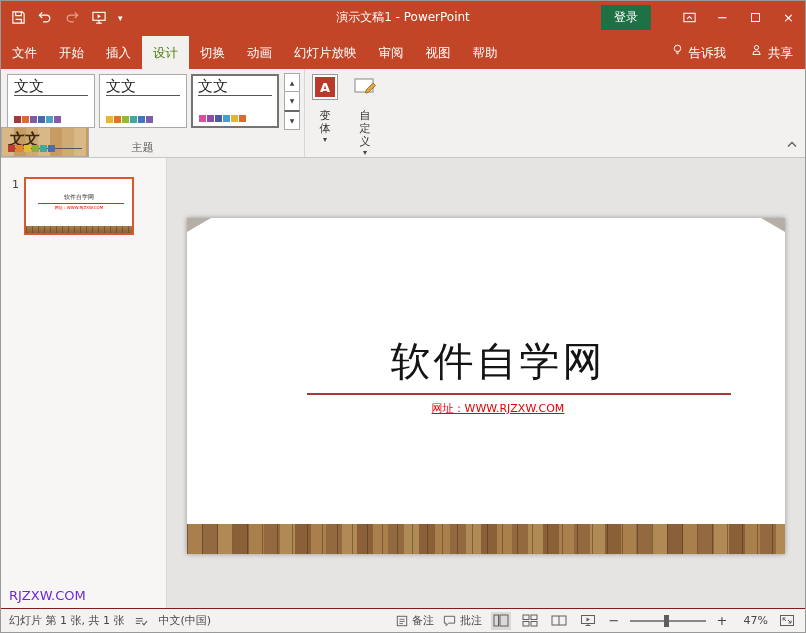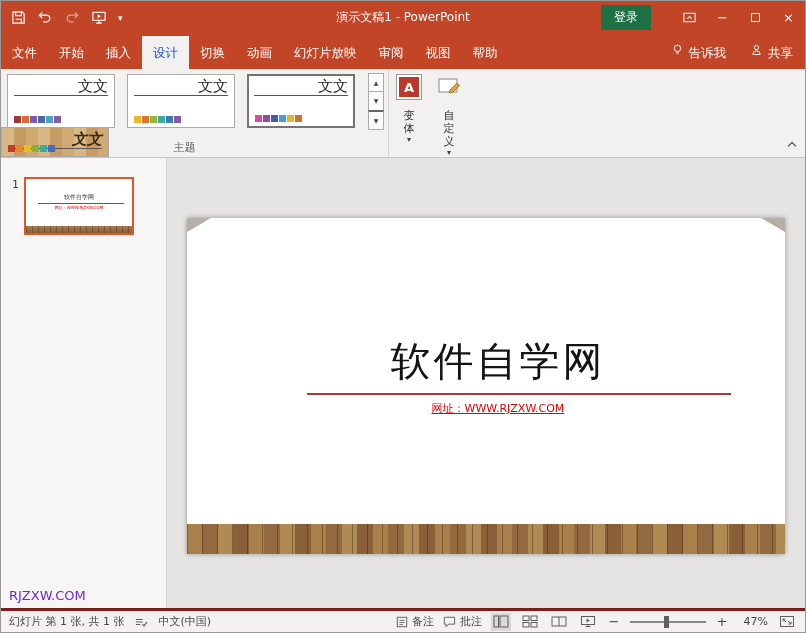--- a/index.html
+++ b/index.html
@@ -12,28 +12,28 @@
   .qat svg { display:block; }
   .tb-title { position:absolute; left:0; right:0; text-align:center; font-size:12px; color:#fff; z-index:1; }
   .tb-right { margin-left:auto; display:flex; align-items:center; height:100%; z-index:2; }
   .signin { background:#1E7145; color:#fff; font-size:12px; padding:4px 13px; border:none; margin-right:22px; cursor:pointer; }
   .winbtn { width:33px; height:32px; display:flex; align-items:center; justify-content:center; color:#fff; font-size:13px; }
   .maxbox { width:9px; height:9px; border:1px solid #fff; }
 
   
   .tabbar { flex:0 0 36px; background:#C34527; display:flex; align-items:flex-end; color:#fff; }
   .tab { padding:0 11px; line-height:33px; font-size:12.5px; white-space:nowrap; cursor:pointer; }
-  .tab.active { background:#F3F1EF; color:#1d4ed8; }
+  .tab.active { background:#F3F1EF; color:#4d7c0f; }
   .tabbar-right { margin-left:auto; display:flex; }
   .tab-extra { display:flex; align-items:flex-end; gap:5px; padding:0 12px; line-height:33px; font-size:12.5px; cursor:pointer; }
 
   
   .ribbon { flex:0 0 85px; background:#F3F1EF; border-bottom:1px solid #C8C6C4; display:flex; position:relative; }
   .themes-group { position:relative; display:flex; align-items:flex-start; padding:5px 4px 16px 6px; border-right:1px solid #D8D6D4; }
-  .theme-thumb { width:108px; height:54px; background:#fff; border:1px solid #ACAAA8; margin-right:12px; position:relative; padding:3px 6px; cursor:pointer;text-align:right; }
+  .theme-thumb { width:88px; height:54px; background:#fff; border:1px solid #ACAAA8; margin-right:4px; position:relative; padding:3px 6px; cursor:pointer; }
   .theme-thumb.selected { border:2px solid #767472; padding:2px 5px; }
   .theme-text { font-size:15px; color:#222; line-height:17px; }
   .theme-thumb.wood .theme-text { font-family:"DejaVu Serif","Liberation Serif",serif; font-style:italic; font-weight:bold; color:#3a2a14; }
   .theme-rule { border-top:1px solid #555; width:100%; }
   .swatches { position:absolute; left:6px; bottom:4px; display:flex; gap:1px; }
   .swatches span { width:7px; height:7px; display:inline-block; }
   .theme-thumb.wood { background:repeating-linear-gradient(90deg,#D9B887 0 12px,#C69C63 12px 24px,#D0AA72 24px 36px); }
   .gallery-arrows { display:flex; flex-direction:column; width:16px; height:56px; margin-left:1px; }
   .garrow { flex:1; border:1px solid #ACAAA8; background:#fff; font-size:6px; display:flex; align-items:center; justify-content:center; color:#444; margin-top:-1px; cursor:pointer; }
   .garrow.more { border-top:2px solid #666; }
@@ -65,21 +65,21 @@
   .fold.right { right:0; border-top:14px solid #B5AFA8; border-left:24px solid transparent; }
   .slide-title { position:absolute; top:116px; left:6%; width:92%; text-align:center; font-size:40px; color:#141414; letter-spacing:3px; }
   .slide-rule { position:absolute; top:175px; left:20%; width:71%; border-top:2px solid #A83A3A; }
   .slide-sub { position:absolute; top:183px; left:6%; width:92%; text-align:center; font-size:11px; color:#E00000; text-decoration:underline; }
   .wood { position:absolute; bottom:0; left:0; right:0; height:30px;
     background:repeating-linear-gradient(90deg,rgba(55,32,10,.4) 0 1px,transparent 1px 15px),
                repeating-linear-gradient(90deg,#A97F4C 0 15px,#93693F 15px 31px,#B08A55 31px 46px,#8A6038 46px 62px); }
   .watermark { position:absolute; left:8px; bottom:5px; color:#6d28d9; font-size:13px; }
 
   
-  .statusbar { flex:0 0 24px; background:#F3F2F1; border-top:3px solid #7f1d1d; display:flex; align-items:center; font-size:11px; color:#484644; padding:0 8px; gap:10px; }
+  .statusbar { flex:0 0 24px; background:#F3F2F1; border-top:1px solid #7f1d1d; display:flex; align-items:center; font-size:11px; color:#484644; padding:0 8px; gap:10px; }
   .sb-item { display:flex; align-items:center; gap:4px; white-space:nowrap; cursor:pointer; }
   .sb-right { margin-left:auto; display:flex; align-items:center; gap:9px; }
   .viewbtn { width:20px; height:18px; display:flex; align-items:center; justify-content:center; cursor:pointer; }
   .viewbtn.active { background:#DBD9D7; }
   .zoombtn { width:14px; text-align:center; font-size:13px; color:#484644; cursor:pointer; }
   .slider { width:76px; height:14px; position:relative; cursor:pointer; }
   .slider .track { position:absolute; top:6px; left:0; right:0; border-top:2px solid #8A8886; }
   .slider .sthumb { position:absolute; left:45%; top:1px; width:5px; height:12px; background:#605E5C; }
   .zoomlevel { width:30px; text-align:right; }
   svg { flex:0 0 auto; }

